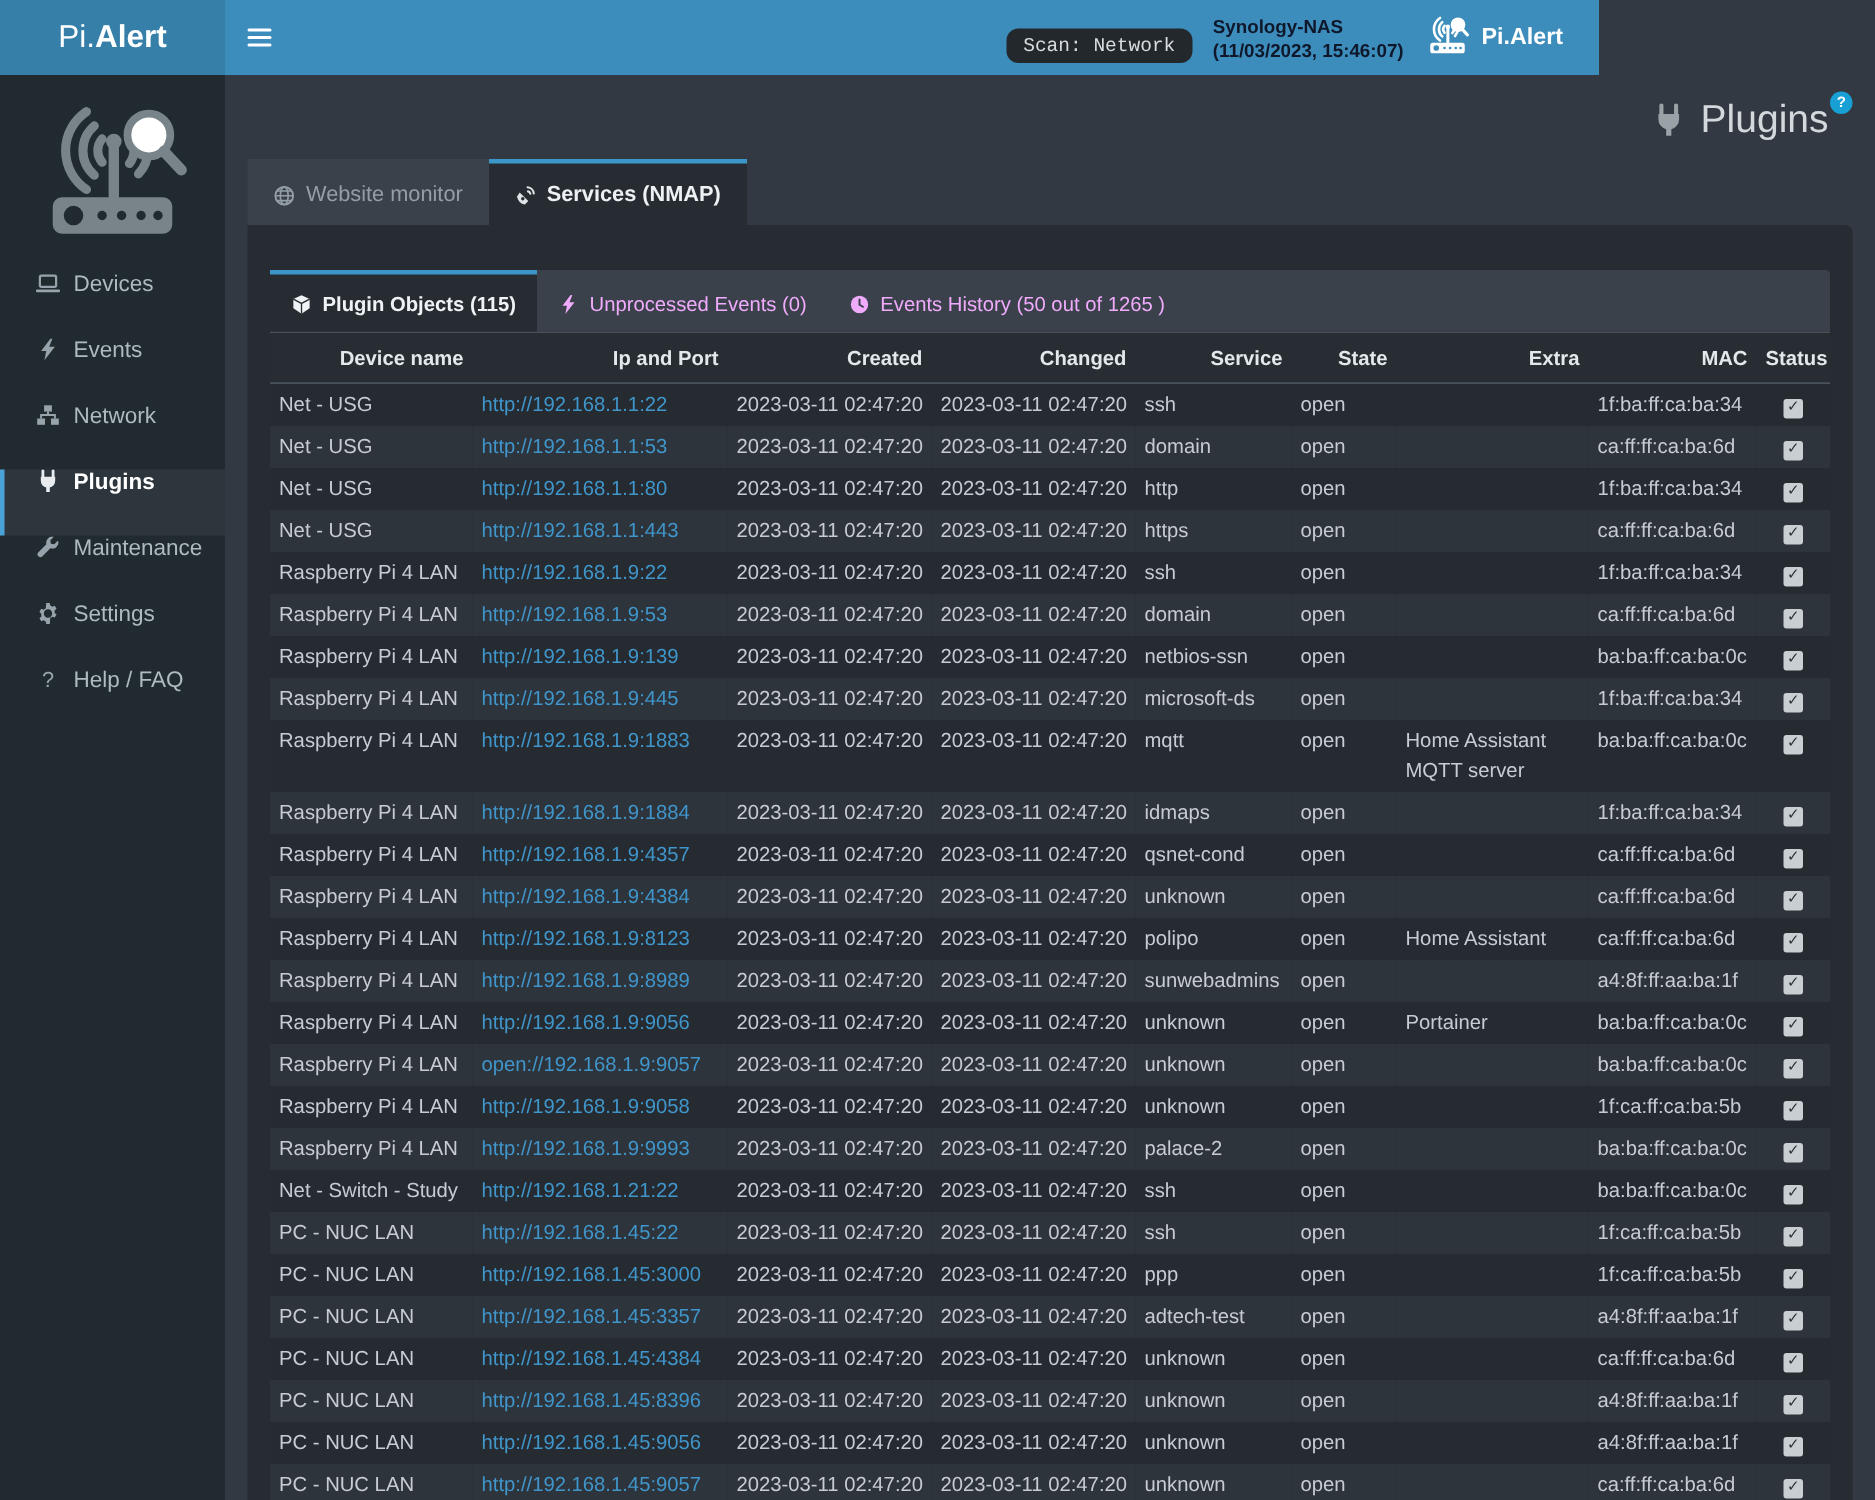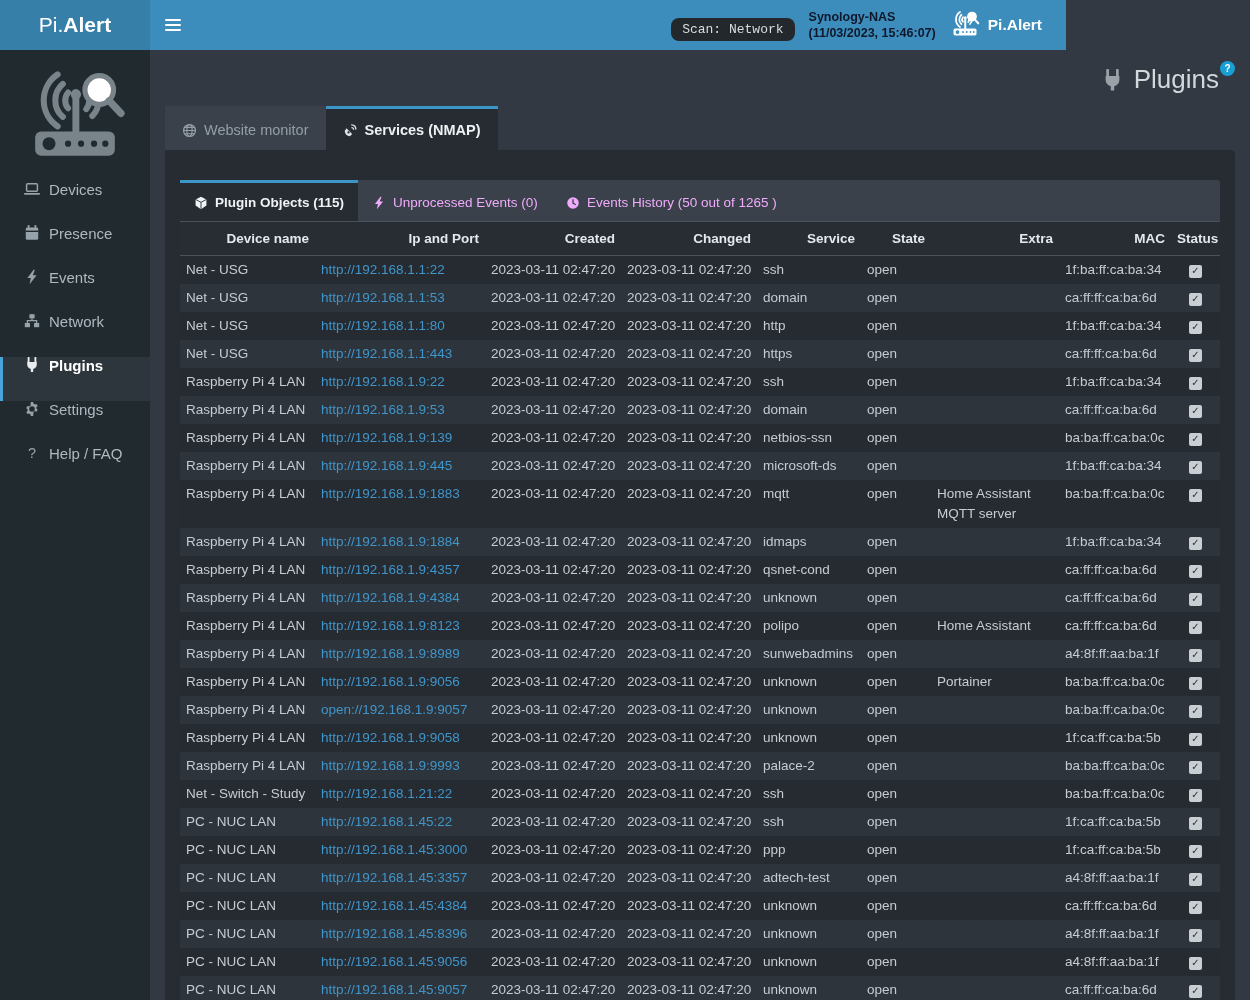--- a/index.html
+++ b/index.html
@@ -144,30 +144,20 @@
           <svg viewBox="0 0 16 16" xmlns="http://www.w3.org/2000/svg">
             <rect x="2.6" y="2.8" width="10.8" height="7.4" rx="1" fill="none" stroke="currentColor" stroke-width="1.5"></rect>
             <path d="M.8 12.9h14.4" stroke="currentColor" stroke-width="1.7" stroke-linecap="round" fill="none"></path>
           </svg>
         </span>
         <span>Devices</span>
       </li>
       <li class="menu-item">
         <span class="mi">
           <svg viewBox="0 0 16 16" xmlns="http://www.w3.org/2000/svg">
-            <path d="M4.6.6v2.6M11.4.6v2.6" stroke="currentColor" stroke-width="1.8" stroke-linecap="round" fill="none"></path>
-            <rect x="1.8" y="2.6" width="12.4" height="12.2" rx="1.3" fill="currentColor"></rect>
-            <rect x="1.8" y="5.6" width="12.4" height="1.4" fill="#202a2f"></rect>
-          </svg>
-        </span>
-        <span>Presence</span>
-      </li>
-      <li class="menu-item">
-        <span class="mi">
-          <svg viewBox="0 0 16 16" xmlns="http://www.w3.org/2000/svg">
             <path d="M9.6.8 3.4 9h3.4L5.6 15.2 12.6 6.2H8.8L10.9.8z" fill="currentColor"></path>
           </svg>
         </span>
         <span>Events</span>
       </li>
       <li class="menu-item">
         <span class="mi">
           <svg viewBox="0 0 16 16" xmlns="http://www.w3.org/2000/svg">
             <rect x="5.4" y="1.2" width="5.2" height="4.2" fill="currentColor"></rect>
             <rect x="0.8" y="10" width="5.2" height="4.2" fill="currentColor"></rect>
@@ -178,20 +168,28 @@
         <span>Network</span>
       </li>
       <li class="menu-item active">
         <span class="mi">
           <svg viewBox="0 0 16 16" xmlns="http://www.w3.org/2000/svg">
             <path d="M4.6.8v4.1M11.4.8v4.1" stroke="currentColor" stroke-width="1.9" stroke-linecap="round" fill="none"></path>
             <path d="M3.2 4.9h9.6v2.4a4.8 4.8 0 0 1-3.6 4.65V15H6.8v-3.05A4.8 4.8 0 0 1 3.2 7.3z" fill="currentColor"></path>
           </svg>
         </span>
         <span>Plugins</span>
+      </li>
+      <li class="menu-item">
+        <span class="mi">
+          <svg viewBox="0 0 16 16" xmlns="http://www.w3.org/2000/svg">
+            <path d="M15 4.6a4.1 4.1 0 0 1-5.4 3.9L4.3 13.8a1.9 1.9 0 0 1-2.7-2.7L6.9 5.8A4.1 4.1 0 0 1 11.9.9L9.6 3.2l.3 2.3 2.3.3L14.5 3.5c.3.3.5.7.5 1.1z" fill="currentColor"></path>
+          </svg>
+        </span>
+        <span>Maintenance</span>
       </li>
       <li class="menu-item">
         <span class="mi">
           <svg viewBox="0 0 16 16" xmlns="http://www.w3.org/2000/svg">
             <path fill-rule="evenodd" fill="currentColor" d="M8 5.2a2.8 2.8 0 1 0 0 5.6 2.8 2.8 0 0 0 0-5.6ZM6.8 1h2.4l.3 1.7a5.6 5.6 0 0 1 1.4.8l1.6-.6 1.2 2-1.3 1.1a5.6 5.6 0 0 1 0 1.6l1.3 1.1-1.2 2-1.6-.6a5.6 5.6 0 0 1-1.4.8L9.2 15H6.8l-.3-1.7a5.6 5.6 0 0 1-1.4-.8l-1.6.6-1.2-2 1.3-1.1a5.6 5.6 0 0 1 0-1.6L2.3 6.9l1.2-2 1.6.6a5.6 5.6 0 0 1 1.4-.8Z"></path>
           </svg>
         </span>
         <span>Settings</span>
       </li>
       <li class="menu-item">

